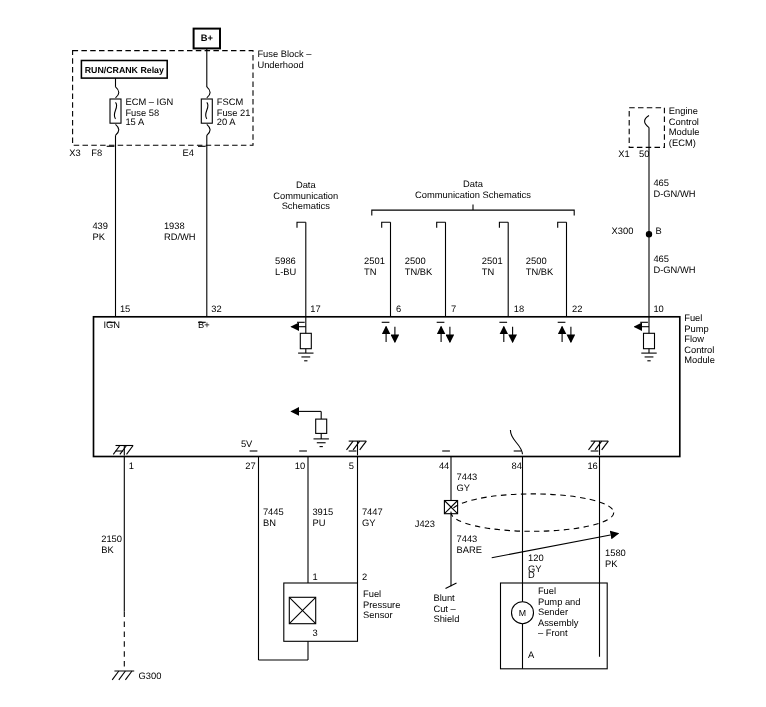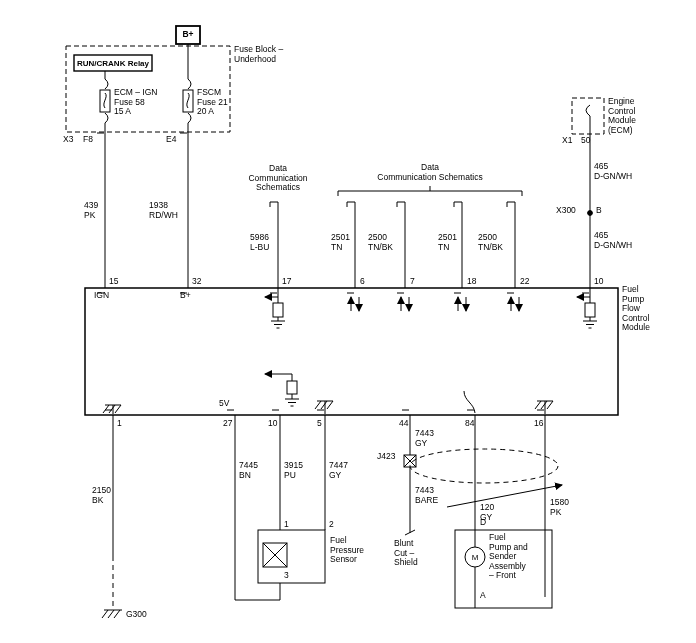--- a/index.html
+++ b/index.html
@@ -275,21 +275,21 @@
 <div class="lbl" style="left:92px;top:486px">2150
 BK</div>
 <div class="lbl" style="left:239px;top:461px">7445
 BN</div>
 <div class="lbl" style="left:284px;top:461px">3915
 PU</div>
 <div class="lbl" style="left:329px;top:461px">7447
 GY</div>
 <div class="lbl" style="left:415px;top:429px">7443
 GY</div>
-<div class="lbl" style="left:377px;top:452px">J423</div>
+<div class="lbl" style="left:377px;top:472px">J423</div>
 <div class="lbl" style="left:415px;top:486px">7443
 BARE</div>
 <div class="lbl" style="left:480px;top:503px">120
 GY</div>
 <div class="lbl" style="left:550px;top:498px">1580
 PK</div>
 <div class="lbl" style="left:394px;top:539px">Blunt
 Cut –
 Shield</div>
 

